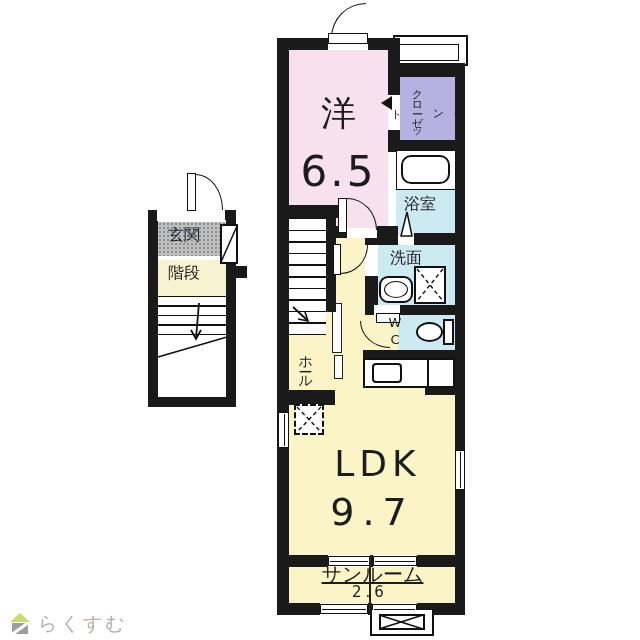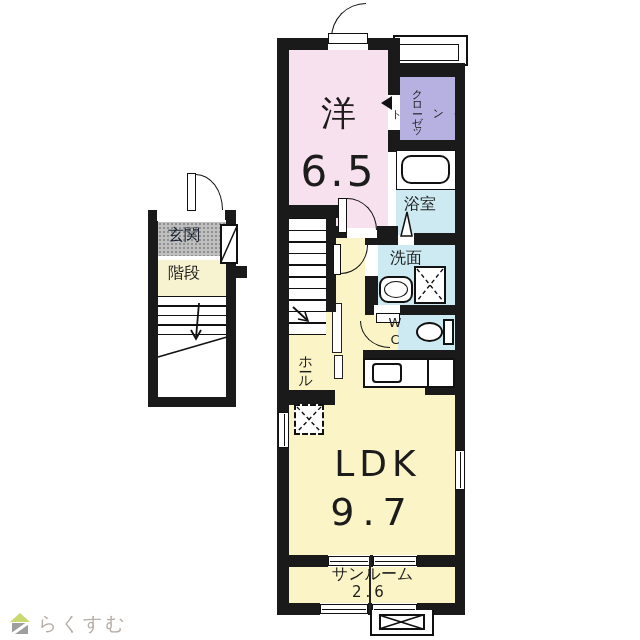--- a/index.html
+++ b/index.html
@@ -177,21 +177,21 @@
 <div class="lbl" style="left:289px;top:144px;width:99px;height:56px;font-size:42px;letter-spacing:3px;">6.5</div>
 <div class="lbl vert" style="left:398px;top:77px;width:57px;height:63px;font-size:11px;letter-spacing:1px;line-height:1.9;">ウォークイン
 クローゼット</div>
 <div class="lbl" style="left:396px;top:192px;width:48px;height:24px;font-size:16px;">浴室</div>
 <div class="lbl" style="left:378px;top:246px;width:56px;height:24px;font-size:16px;">洗面</div>
 <div class="lbl" style="left:386px;top:313px;width:18px;height:38px;font-size:13px;line-height:1.3;">W
 C</div>
 <div class="lbl vert" style="left:293px;top:337px;width:26px;height:56px;font-size:14px;letter-spacing:2px;">ホール</div>
 <div class="lbl" style="left:300px;top:440px;width:155px;height:48px;font-size:36px;letter-spacing:5px;">LDK</div>
 <div class="lbl" style="left:295px;top:488px;width:155px;height:50px;font-size:38px;letter-spacing:8px;">9.7</div>
-<div class="lbl" style="left:300px;top:564px;width:145px;height:20px;font-size:16px;">サンルーム</div>
+<div class="lbl" style="left:300px;top:564px;width:145px;height:20px;font-size:20px;text-decoration:underline;">サンルーム</div>
 <div class="lbl" style="left:300px;top:584px;width:140px;height:18px;font-size:15px;letter-spacing:4px;">2.6</div>
 <div class="lbl" style="left:158px;top:224px;width:52px;height:22px;font-size:16px;color:#141e2e;">玄関</div>
 <div class="lbl" style="left:158px;top:262px;width:52px;height:22px;font-size:16px;">階段</div>
 
 <div class="abs" style="left:8px;top:610px;width:150px;height:28px;display:flex;align-items:center;gap:6px;font-family:Liberation Serif, serif;">
   <svg width="24" height="24" viewBox="0 0 24 24">
     <polygon points="12,1 2,10 22,10" fill="#c9d970"></polygon>
     <rect x="4" y="11" width="16" height="11" fill="#9e9e9e"></rect>
     <line x1="3" y1="23" x2="20" y2="11" stroke="#fff" stroke-width="3"></line>
   </svg>

